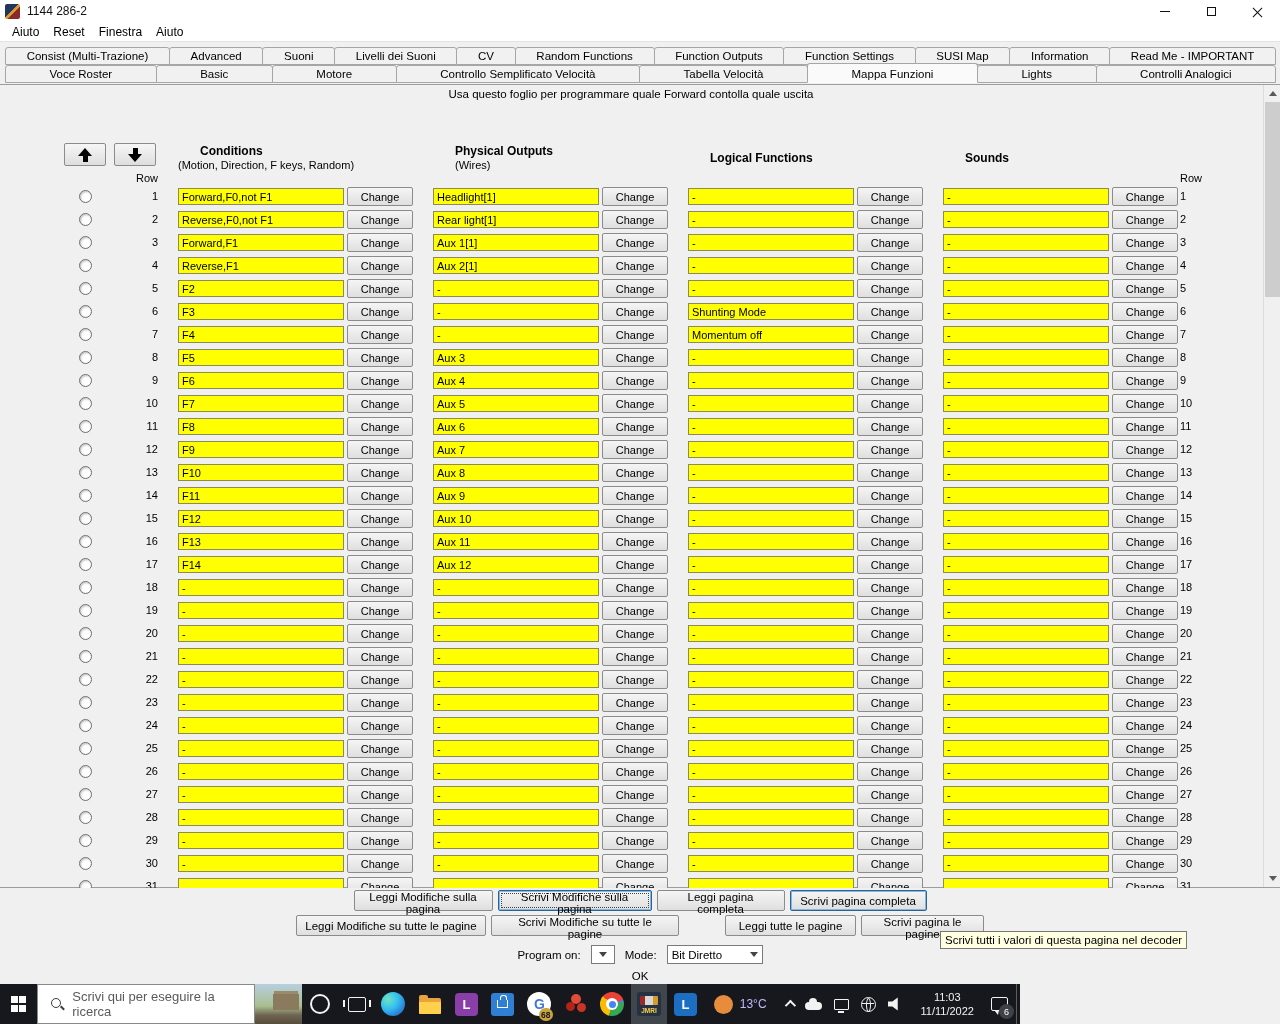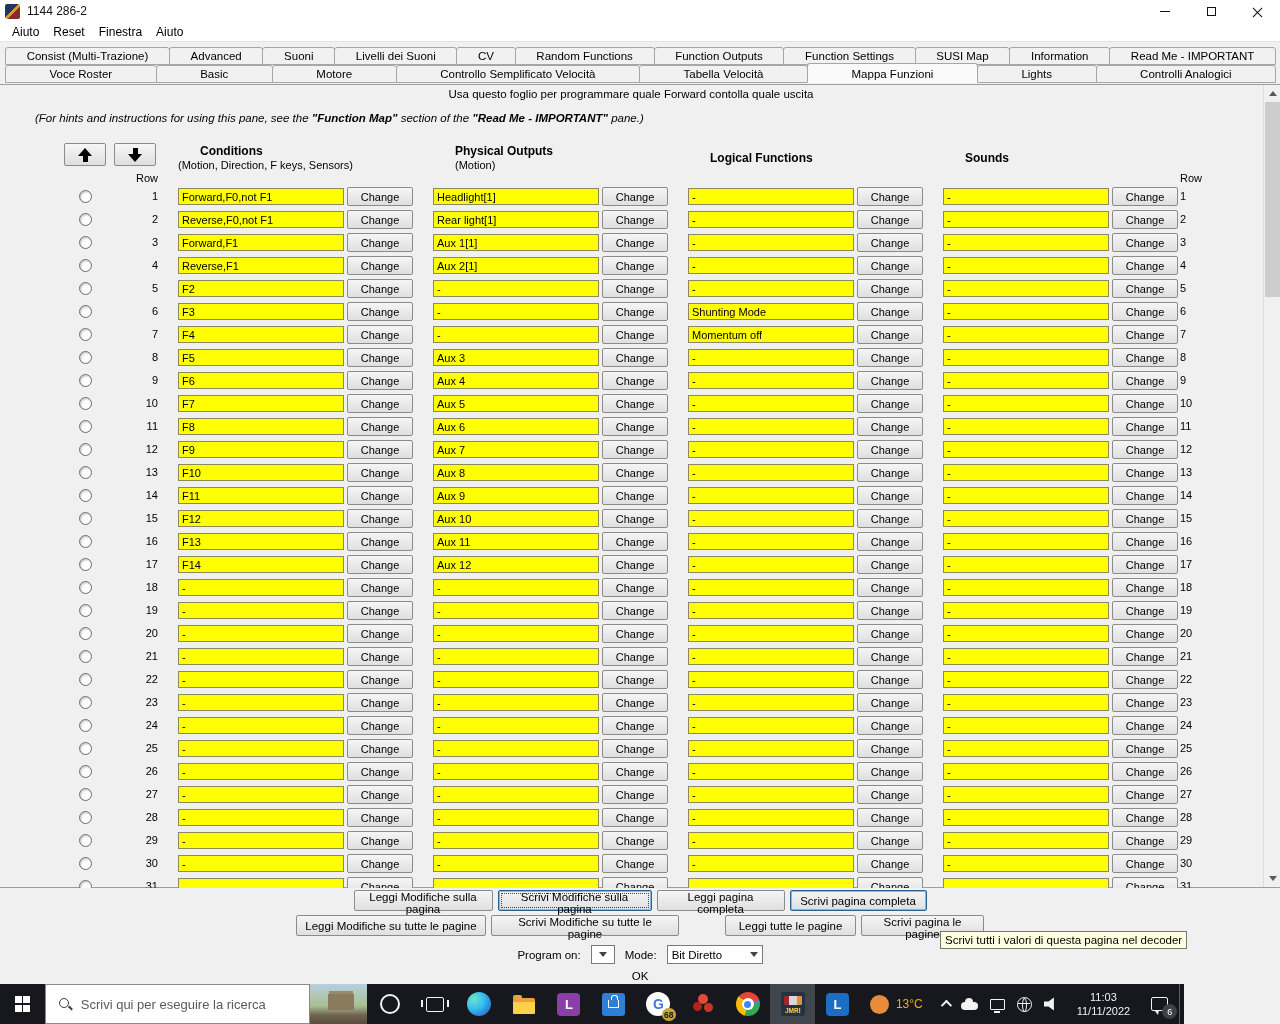--- a/index.html
+++ b/index.html
@@ -98,21 +98,21 @@
   .progrow { position:absolute; top:57px; left:0; width:1280px; display:flex; justify-content:center; align-items:center; gap:10px; }
   .plabel { font-size:11.5px; }
   .combo { height:19px; background:#fff; border:1px solid #7a7a7a; display:flex; align-items:center; justify-content:space-between; padding:0 4px; }
   .combo.small { width:24px; justify-content:center; }
   .combo.mode { width:96px; }
   .combo .ctext { font-size:11.5px; }
   .chev { border-left:4px solid transparent; border-right:4px solid transparent; border-top:5px solid #444; }
   .status { position:absolute; top:82px; left:0; width:1280px; text-align:center; font-size:11.5px; }
 
   
-  .taskbar { position:absolute; top:984px; left:0; width:1184px; height:40px; background:#16181d; display:flex; align-items:stretch; }
+  .taskbar { position:absolute; top:984px; left:0; width:1020px; height:40px; background:#16181d; display:flex; align-items:stretch; }
   .tb-start { width:48px; display:flex; align-items:center; justify-content:center; }
   .winlogo { display:grid; grid-template-columns:7px 7px; grid-template-rows:7px 7px; gap:1.5px; }
   .winlogo span { background:#fdfdfd; }
   .tb-search { width:283px; background:#ffffff; display:flex; align-items:center; padding-left:12px; gap:9px; border:1px solid #8a8a8a; }
   .mag { position:relative; width:14px; height:14px; }
   .mag::before { content:''; position:absolute; left:1px; top:1px; width:8px; height:8px; border:1.6px solid #3c3c3c; border-radius:50%; }
   .mag::after { content:''; position:absolute; left:10px; top:10px; width:5px; height:1.8px; background:#3c3c3c; transform:rotate(45deg); }
   .searchtext { font-size:13px; color:#5a5a5a; }
   .tb-img { width:62px; background:linear-gradient(180deg,#b7cfe0 0%,#a9bf90 55%,#6e6450 78%,#574d3c 100%); position:relative; }
   .tb-img::after { content:''; position:absolute; left:18px; top:10px; width:26px; height:16px; background:#8a7a5e; box-shadow:0 -4px 0 -1px #9a8a6a; }
@@ -143,21 +143,21 @@
                    box-shadow:11px 1px 0 0 #c83425; }
   .ic-chrome { position:relative; width:24px; height:24px; border-radius:50%;
                background:conic-gradient(from -50deg, #ea4335 0deg 120deg, #4285f4 120deg 130deg, #34a853 130deg 245deg, #fbbc05 245deg 360deg); }
   .ic-chrome::before { content:''; position:absolute; left:6px; top:6px; width:12px; height:12px; border-radius:50%; background:#fff; }
   .ic-chrome::after { content:''; position:absolute; left:8.5px; top:8.5px; width:7px; height:7px; border-radius:50%; background:#4285f4; }
   .ic-jmri { width:24px; height:24px; border-radius:3px; background:#243244; color:#ffd04a; font-size:6.5px; font-weight:bold;
              display:flex; align-items:flex-end; justify-content:center; padding-bottom:2px; position:relative; }
   .ic-jmri::before { content:''; position:absolute; left:3px; top:4px; width:18px; height:9px; background:linear-gradient(90deg,#9a2a2a 30%,#d8d8d8 30%,#d8d8d8 70%,#d89a2c 70%); border-radius:1px; }
   .tb-weather { display:flex; align-items:center; gap:7px; padding:0 10px; }
   .ic-sun { width:19px; height:19px; border-radius:50%; background:#e78c3c; }
-  .wtemp { color:#eab308; font-size:12px; }
+  .wtemp { color:#c4b5fd; font-size:12px; }
   .tb-spacer { flex:1; }
   .tray { display:flex; align-items:center; gap:12px; padding:0 8px; }
   .ic-chevup { width:8px; height:8px; border-top:2px solid #f2f2f2; border-right:2px solid #f2f2f2; transform:rotate(-45deg) translateY(2px); }
   .ic-cloud { position:relative; width:17px; height:8px; background:#f2f2f2; border-radius:5px; margin-top:4px; }
   .ic-cloud::before { content:''; position:absolute; left:4px; top:-4px; width:8px; height:8px; border-radius:50%; background:#f2f2f2; }
   .ic-display { width:15px; height:11px; border:1.6px solid #f2f2f2; border-radius:1px; position:relative; }
   .ic-display::after { content:''; position:absolute; left:3px; bottom:-4px; width:6px; height:2px; background:#f2f2f2; }
   .ic-globe { position:relative; width:15px; height:15px; border:1.5px solid #f2f2f2; border-radius:50%; }
   .ic-globe::before { content:''; position:absolute; left:0; top:5px; width:12px; height:1.4px; background:#f2f2f2; }
   .ic-globe::after { content:''; position:absolute; left:4.5px; top:0; width:3px; height:12px; border:1.2px solid #f2f2f2; border-radius:50%; }
@@ -220,35 +220,32 @@
         <div class="tab">Controllo Semplificato Velocità</div>
         <div class="tab">Tabella Velocità</div>
         <div class="tab selected">Mappa Funzioni</div>
         <div class="tab">Lights</div>
         <div class="tab">Controlli Analogici</div>
       </div>
   </div>
 
   <div class="pane">
     <div class="instruction">Usa questo foglio per programmare quale Forward contolla quale uscita</div>
-    <div class="hint">
-      <span>(For hints and instructions for using this pane, see the </span><b>"Function Map"</b><span> section of the </span><b>"Read Me - IMPORTANT"</b><span> pane.)</span>
-    </div>
 
     <button class="arrowbtn up">
         <span class="arrshape up"></span>
       </button>
     <button class="arrowbtn dn">
         <span class="arrshape dn"></span>
       </button>
 
     <div class="colhdr h-cond">Conditions</div>
-    <div class="colsub h-cond-sub">(Motion, Direction, F keys, Sensors)</div>
+    <div class="colsub h-cond-sub">(Motion, Direction, F keys, Random)</div>
     <div class="colhdr h-out">Physical Outputs</div>
-    <div class="colsub h-out-sub">(Motion)</div>
+    <div class="colsub h-out-sub">(Wires)</div>
     <div class="colhdr h-log">Logical Functions</div>
     <div class="colhdr h-snd">Sounds</div>
     <div class="rowhdr l">Row</div>
     <div class="rowhdr r">Row</div>
 
     <div class="rows">
         <div class="frow">
       <span class="radio"></span>
       <span class="rnum l">1</span>
       <input class="yfield yf1" value="Forward,F0,not F1" style="">

